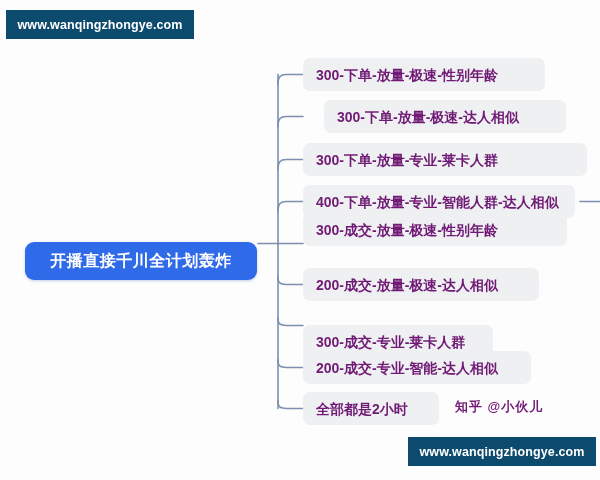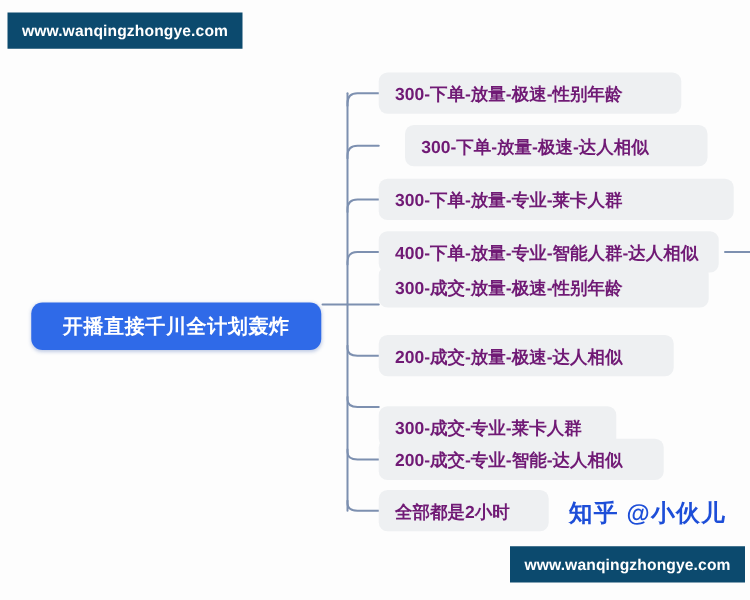--- a/index.html
+++ b/index.html
@@ -109,22 +109,22 @@
     left: 408px;
     top: 437px;
     width: 188px;
     height: 29px;
   }
 
   .wm-zhihu {
     position: absolute;
     left: 455px;
     top: 398px;
-    color: #1d4ed8;
-    font-size: 19px;
+    color: #701a75;
+    font-size: 13px;
     font-weight: bold;
     white-space: nowrap;
     letter-spacing: 1px;
   }
 </style>
 </head>
 <body>
 
 <div id="canvas">
 

